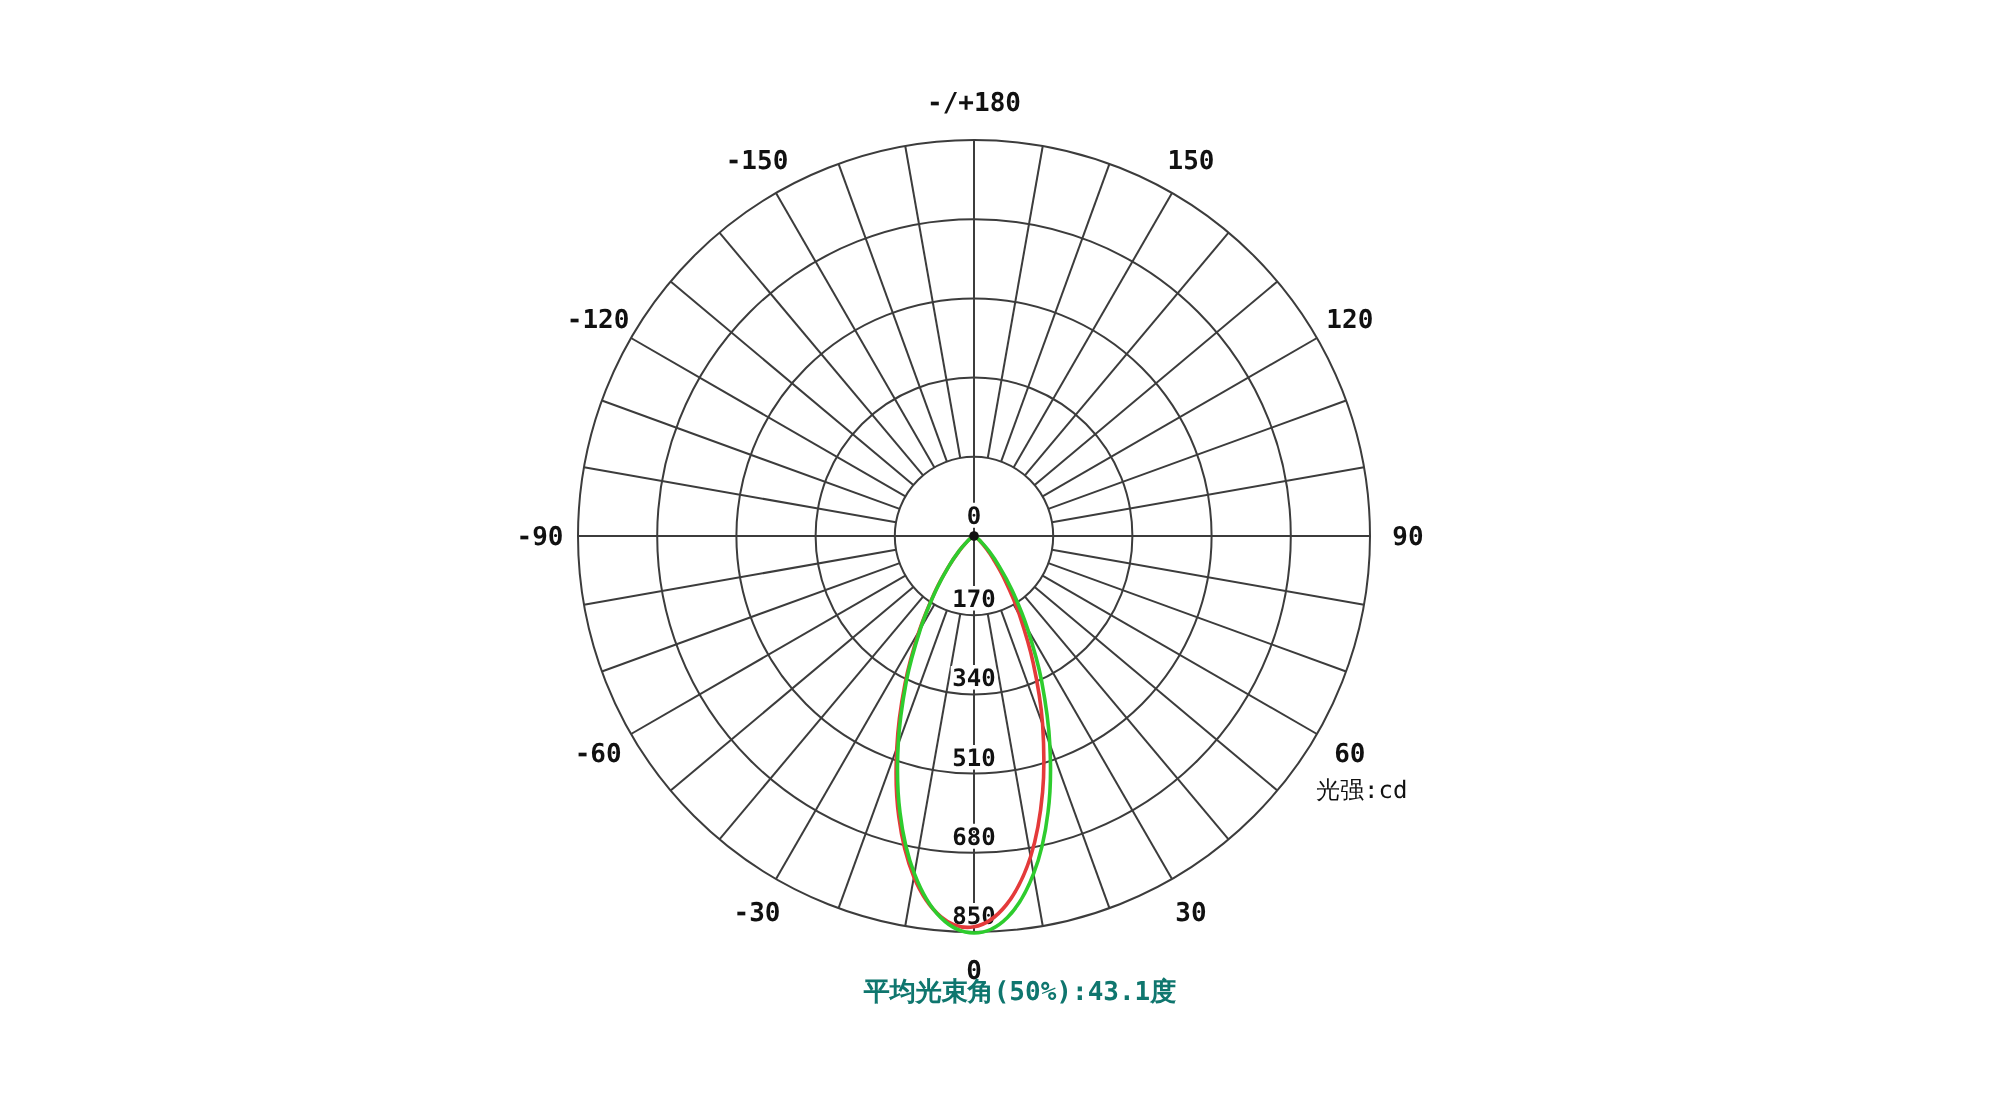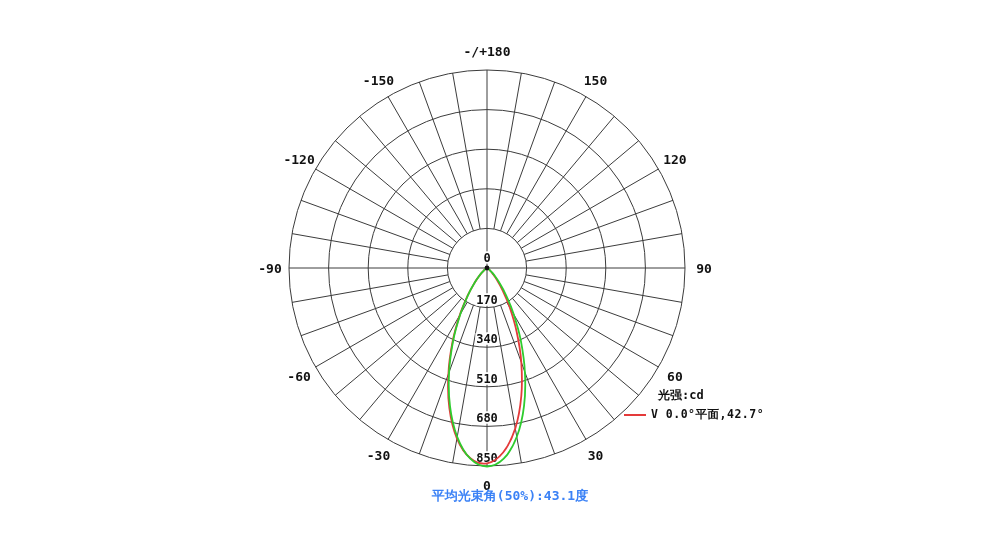--- a/index.html
+++ b/index.html
@@ -1,25 +1,25 @@
 <!DOCTYPE html>
 <html><head>
 <meta charset="utf-8">
 <style>
   html,body{margin:0;padding:0;background:#ffffff;}
   .stage{position:relative;width:1005px;height:550px;background:#ffffff;overflow:hidden;
          font-family:"DejaVu Sans Mono", monospace;border-radius:21px;}
   .chart-svg{position:absolute;left:0;top:0;}
-  .legend{position:absolute;left:624px;top:387px;width:190px;font-size:11.5px;font-weight:bold;color:#111;}
+  .legend{position:absolute;left:624px;top:387px;width:190px;font-size:11.5px;font-weight:normal;color:#111;}
   .legend-title{margin-left:34px;margin-bottom:2px;font-size:12px;}
   .legend-row{display:flex;align-items:center;height:17px;}
   .legend-swatch{display:inline-block;width:22px;height:2px;margin-right:5px;flex:0 0 auto;}
   .legend-label{white-space:nowrap;letter-spacing:0.5px;}
   .footer-label{position:absolute;left:360px;top:487px;width:300px;text-align:center;
-                font-size:13px;font-weight:bold;color:#3b82f6;white-space:nowrap;}
+                font-size:13px;font-weight:bold;color:#0f766e;white-space:nowrap;}
 </style>
 </head>
 <body>
 
 <div class="stage">
 
   <svg class="chart-svg" width="1005" height="550" viewBox="0 0 1005 550">
       <circle cx="487" cy="268" r="39.6" fill="none" stroke="#3c3c3c" stroke-width="1"></circle>
       <circle cx="487" cy="268" r="79.2" fill="none" stroke="#3c3c3c" stroke-width="1"></circle>
       <circle cx="487" cy="268" r="118.8" fill="none" stroke="#3c3c3c" stroke-width="1"></circle>
@@ -77,21 +77,17 @@
       <text x="487" y="382.8" text-anchor="middle" fill="#111" font-family="&quot;DejaVu Sans Mono&quot;, monospace" font-weight="bold" font-size="12" stroke="#ffffff" stroke-width="3.5" paint-order="stroke">510</text>
       <text x="487" y="422.4" text-anchor="middle" fill="#111" font-family="&quot;DejaVu Sans Mono&quot;, monospace" font-weight="bold" font-size="12" stroke="#ffffff" stroke-width="3.5" paint-order="stroke">680</text>
       <text x="487" y="462" text-anchor="middle" fill="#111" font-family="&quot;DejaVu Sans Mono&quot;, monospace" font-weight="bold" font-size="12" stroke="#ffffff" stroke-width="3.5" paint-order="stroke">850</text>
       <path d="M487.0,268.0C487.0,268.0 487.0,268.0 487.0,268.0C487.0,268.0 487.0,268.0 487.0,268.0C487.0,268.0 487.0,268.0 487.0,268.0C487.0,268.0 487.1,268.0 487.0,268.0C486.9,268.0 486.7,268.1 486.6,268.2C486.4,268.3 486.4,268.3 486.2,268.5C485.9,268.7 485.6,268.9 485.1,269.3C484.6,269.8 484.0,270.3 483.1,271.3C482.2,272.3 481.2,273.3 479.8,275.2C478.3,277.2 476.6,279.4 474.6,282.8C472.6,286.2 470.1,290.3 467.6,295.7C465.2,301.1 462.3,307.5 459.7,315.2C457.2,322.9 454.4,332.1 452.5,341.9C450.6,351.7 448.9,363.1 448.4,374.2C447.8,385.2 447.9,397.7 449.4,408.4C450.8,419.1 453.5,430.1 456.9,438.4C460.4,446.8 465.3,454.1 470.4,458.3C475.4,462.5 481.5,464.4 487.0,463.4C492.5,462.5 498.4,458.3 503.1,452.5C507.9,446.6 512.2,437.8 515.3,428.4C518.3,418.9 520.3,407.1 521.3,396.0C522.3,385.0 522.0,372.9 521.3,362.1C520.5,351.4 518.6,340.7 516.6,331.5C514.7,322.4 512.0,314.2 509.7,307.3C507.4,300.5 504.8,294.9 502.6,290.3C500.5,285.7 498.4,282.4 496.7,279.6C495.1,276.8 493.7,275.1 492.6,273.6C491.5,272.1 490.6,271.2 489.9,270.4C489.1,269.6 488.7,269.3 488.3,268.9C488.0,268.6 487.8,268.5 487.6,268.3C487.4,268.2 487.3,268.2 487.2,268.1C487.1,268.0 487.0,268.0 487.0,268.0C487.0,268.0 487.0,268.0 487.0,268.0C487.0,268.0 487.0,268.0 487.0,268.0C487.0,268.0 487.0,268.0 487.0,268.0C487.0,268.0 487.0,268.0 487.0,268.0" fill="none" stroke="#e43a3a" stroke-width="1.8" stroke-linejoin="round"></path>
       <path d="M487.0,268.0C487.0,268.0 487.0,268.0 487.0,268.0C487.0,268.0 487.0,268.0 487.0,268.0C487.0,268.0 487.0,268.0 487.0,268.0C487.0,268.0 486.9,268.0 486.8,268.1C486.7,268.1 486.7,268.1 486.6,268.2C486.4,268.3 486.3,268.4 486.0,268.6C485.7,268.8 485.4,269.0 484.9,269.5C484.4,269.9 484.0,270.3 483.1,271.3C482.2,272.3 481.0,273.5 479.6,275.4C478.2,277.3 476.5,279.5 474.6,282.8C472.6,286.1 470.3,290.1 467.9,295.3C465.5,300.5 462.8,306.7 460.3,314.2C457.9,321.7 455.1,330.7 453.2,340.4C451.4,350.1 449.6,361.2 449.1,372.2C448.5,383.1 448.6,395.4 450.0,406.2C451.3,416.9 453.8,428.1 457.2,436.8C460.6,445.6 465.3,453.8 470.3,458.7C475.3,463.7 481.4,466.5 487.0,466.5C492.6,466.5 498.7,463.7 503.7,458.7C508.7,453.8 513.4,445.6 516.8,436.8C520.2,428.1 522.7,416.9 524.0,406.2C525.4,395.4 525.5,383.1 524.9,372.2C524.4,361.2 522.6,350.1 520.8,340.4C518.9,330.7 516.1,321.7 513.7,314.2C511.2,306.7 508.5,300.5 506.1,295.3C503.7,290.1 501.4,286.1 499.4,282.8C497.5,279.5 495.8,277.3 494.4,275.4C493.0,273.5 491.8,272.3 490.9,271.3C490.0,270.3 489.6,269.9 489.1,269.5C488.6,269.0 488.3,268.8 488.0,268.6C487.7,268.4 487.6,268.3 487.4,268.2C487.3,268.1 487.3,268.1 487.2,268.1C487.1,268.0 487.0,268.0 487.0,268.0C487.0,268.0 487.0,268.0 487.0,268.0C487.0,268.0 487.0,268.0 487.0,268.0C487.0,268.0 487.0,268.0 487.0,268.0" fill="none" stroke="#2ecc2e" stroke-width="1.8" stroke-linejoin="round"></path>
       <circle cx="487" cy="268" r="2.4" fill="#111"></circle>
     </svg>
 
   <div class="legend">
     <div class="legend-title">光强:cd</div>
-    <div class="legend-row">
-      <span class="legend-swatch" style="background: rgb(228, 58, 58);"></span>
-      <span class="legend-label">V 0.0°平面,42.7°</span>
-    </div>
   </div>
 
   <div class="footer-label">平均光束角(50%):43.1度</div>
 
 </div>
 
 </body></html>

